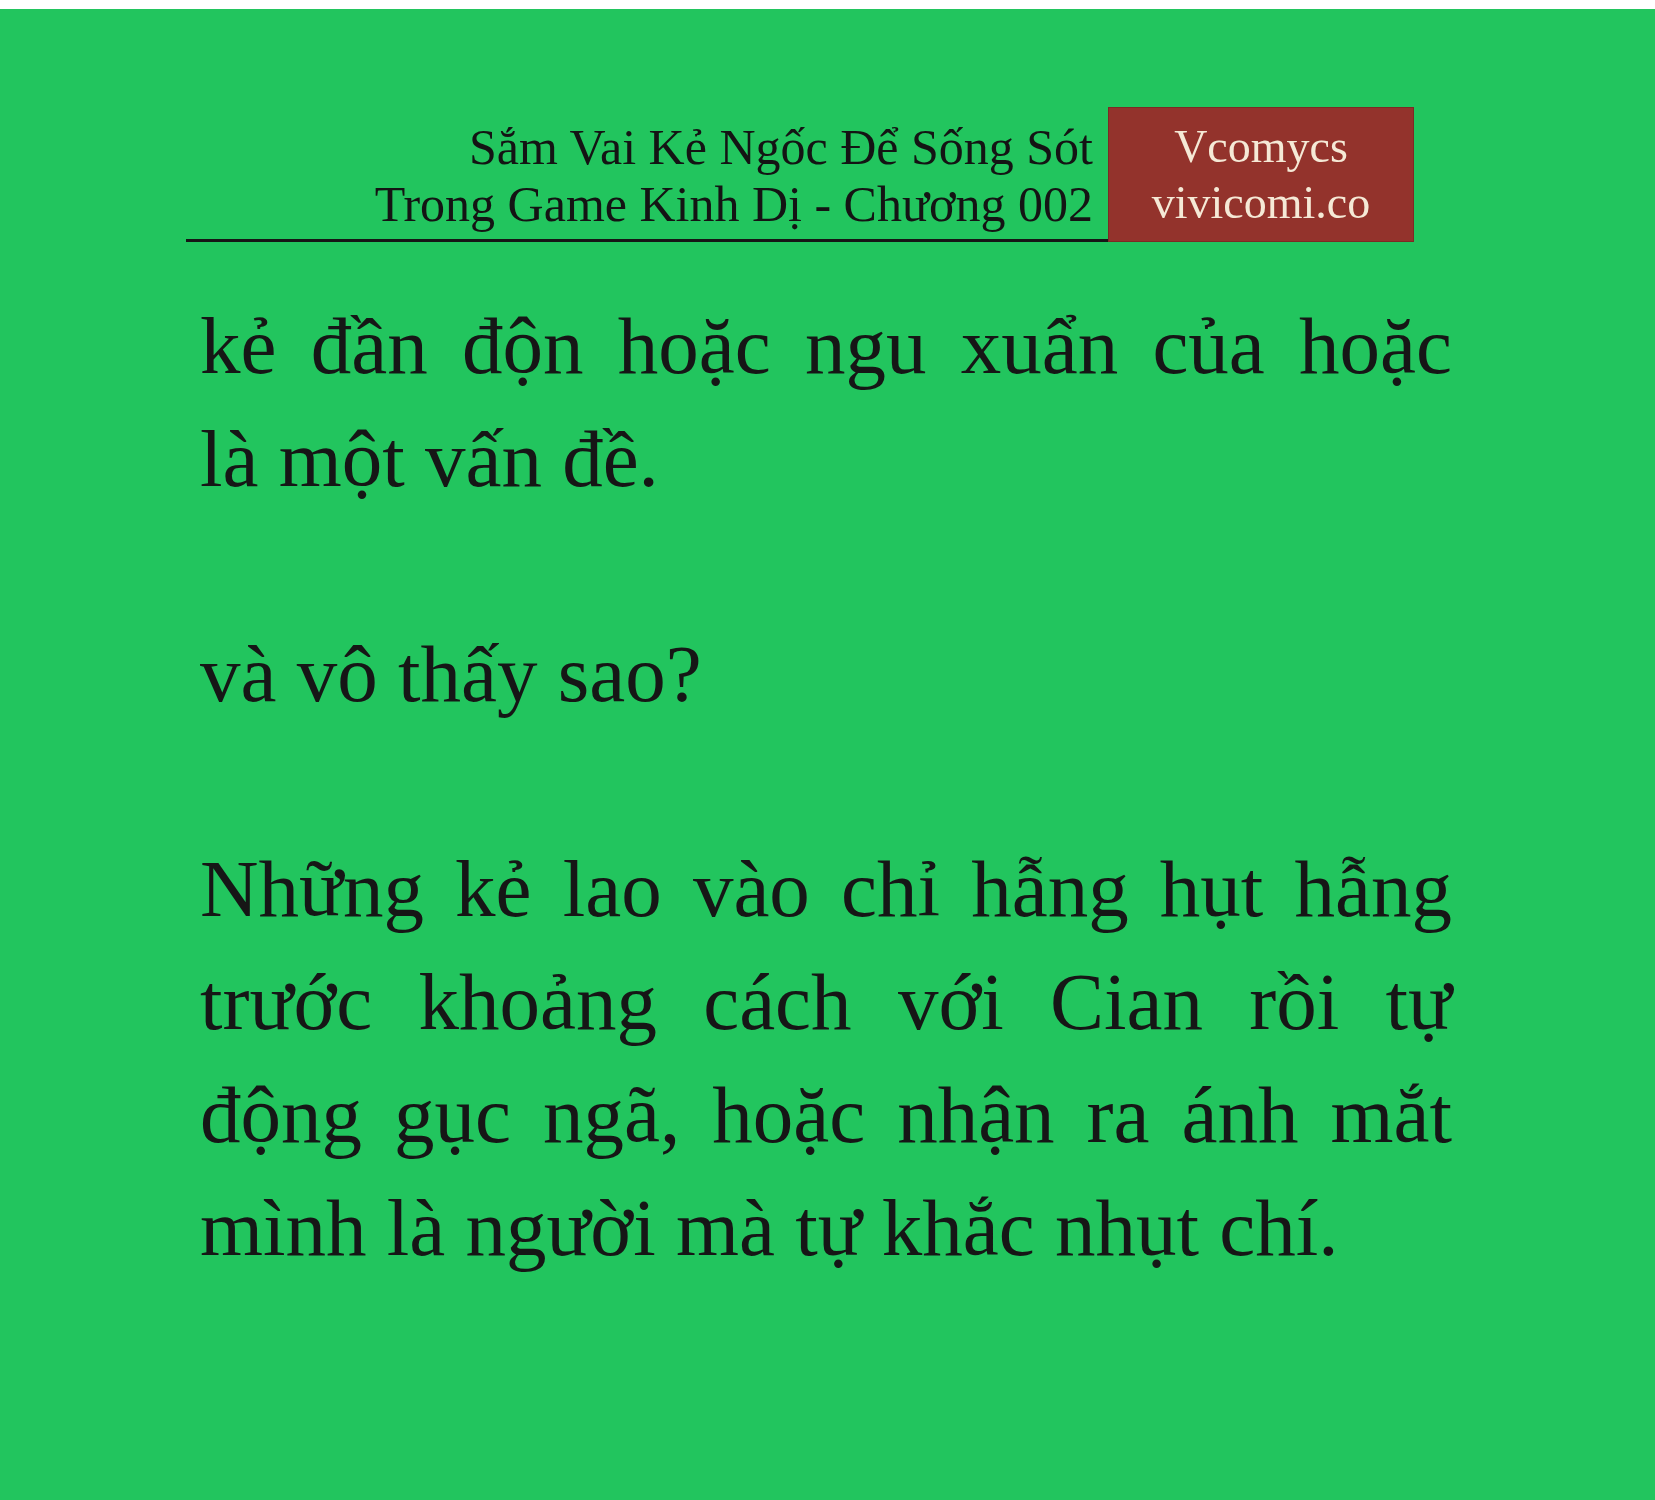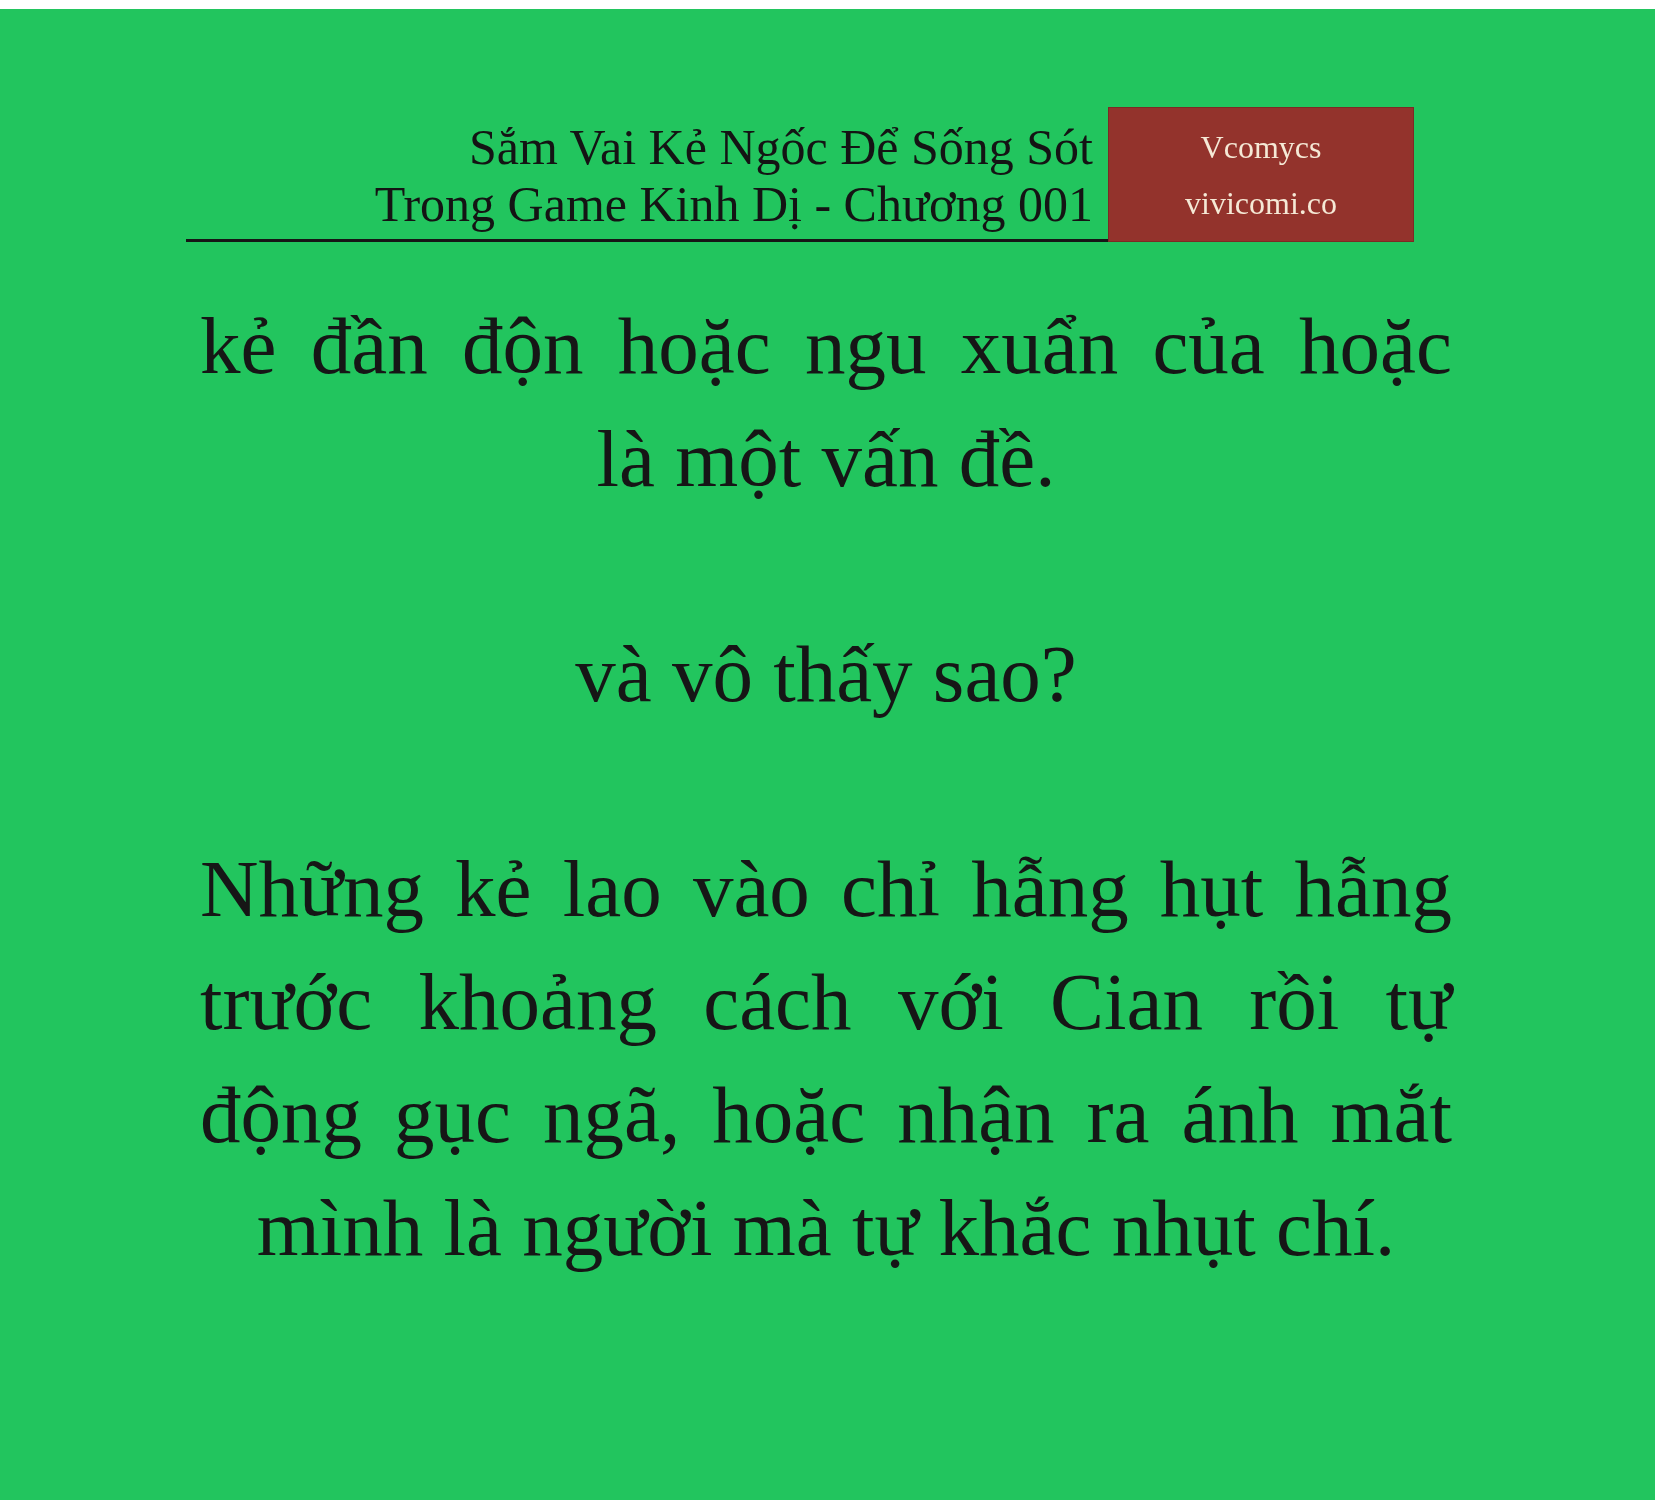--- a/index.html
+++ b/index.html
@@ -35,21 +35,21 @@
     top: 98px;
     width: 306px;
     height: 135px;
     background: #93332c;
     border: 1px solid #7d2a24;
     box-sizing: border-box;
     display: flex;
     flex-direction: column;
     align-items: center;
     justify-content: center;
-    font-size: 32px;
+    font-size: 46px;
     line-height: 56px;
     color: #f5e9d6;
     text-align: center;
   }
   .header-divider {
     position: absolute;
     left: 186px;
     top: 230px;
     width: 922px;
     height: 3px;
@@ -67,36 +67,36 @@
   .para {
     margin: 0 0 102px 0;
   }
   .para:last-child {
     margin-bottom: 0;
   }
   .line {
     height: 113px;
     line-height: 113px;
     white-space: nowrap;
-    text-align: center;
+    text-align: left;
   }
   .line.just {
     white-space: normal;
     text-align: justify;
     text-align-last: justify;
   }
 </style>
 </head>
 <body>
 
 <div class="page">
 
   <div class="chapter-title">
     <div>Sắm Vai Kẻ Ngốc Để Sống Sót</div>
-    <div>Trong Game Kinh Dị - Chương 001</div>
+    <div>Trong Game Kinh Dị - Chương 002</div>
   </div>
 
   <div class="brand-badge">
     <div>Vcomycs</div>
     <div>vivicomi.co</div>
   </div>
 
   <div class="header-divider"></div>
 
   <div class="page-text">

